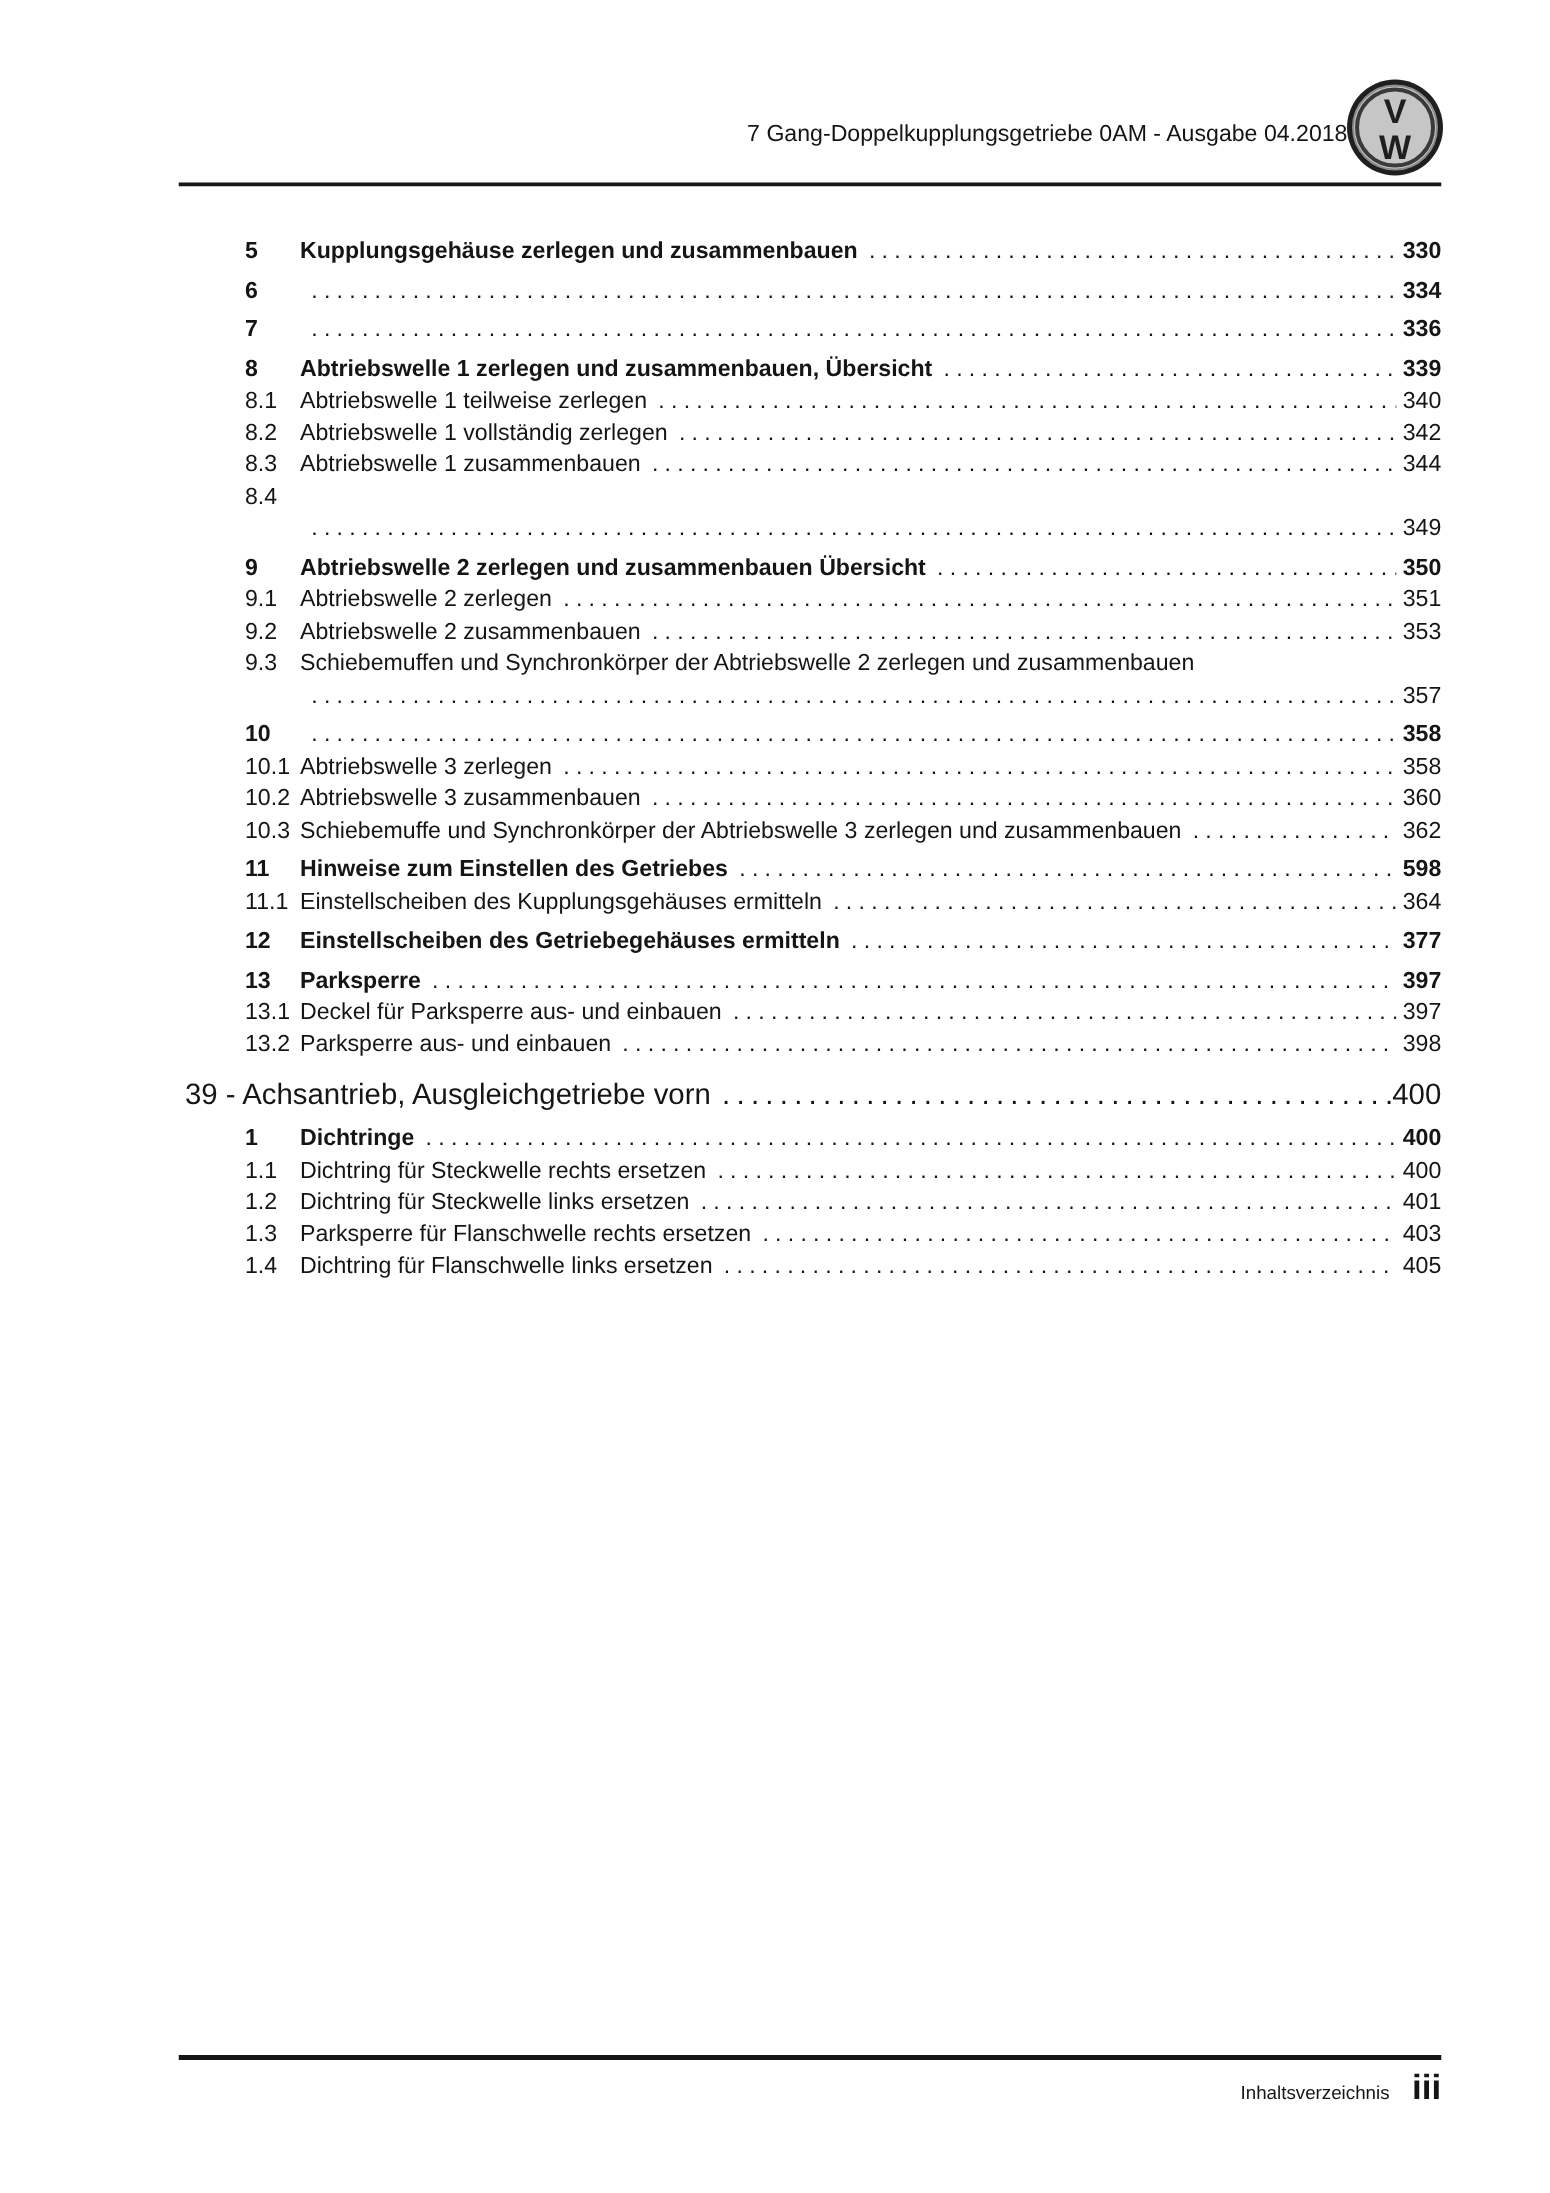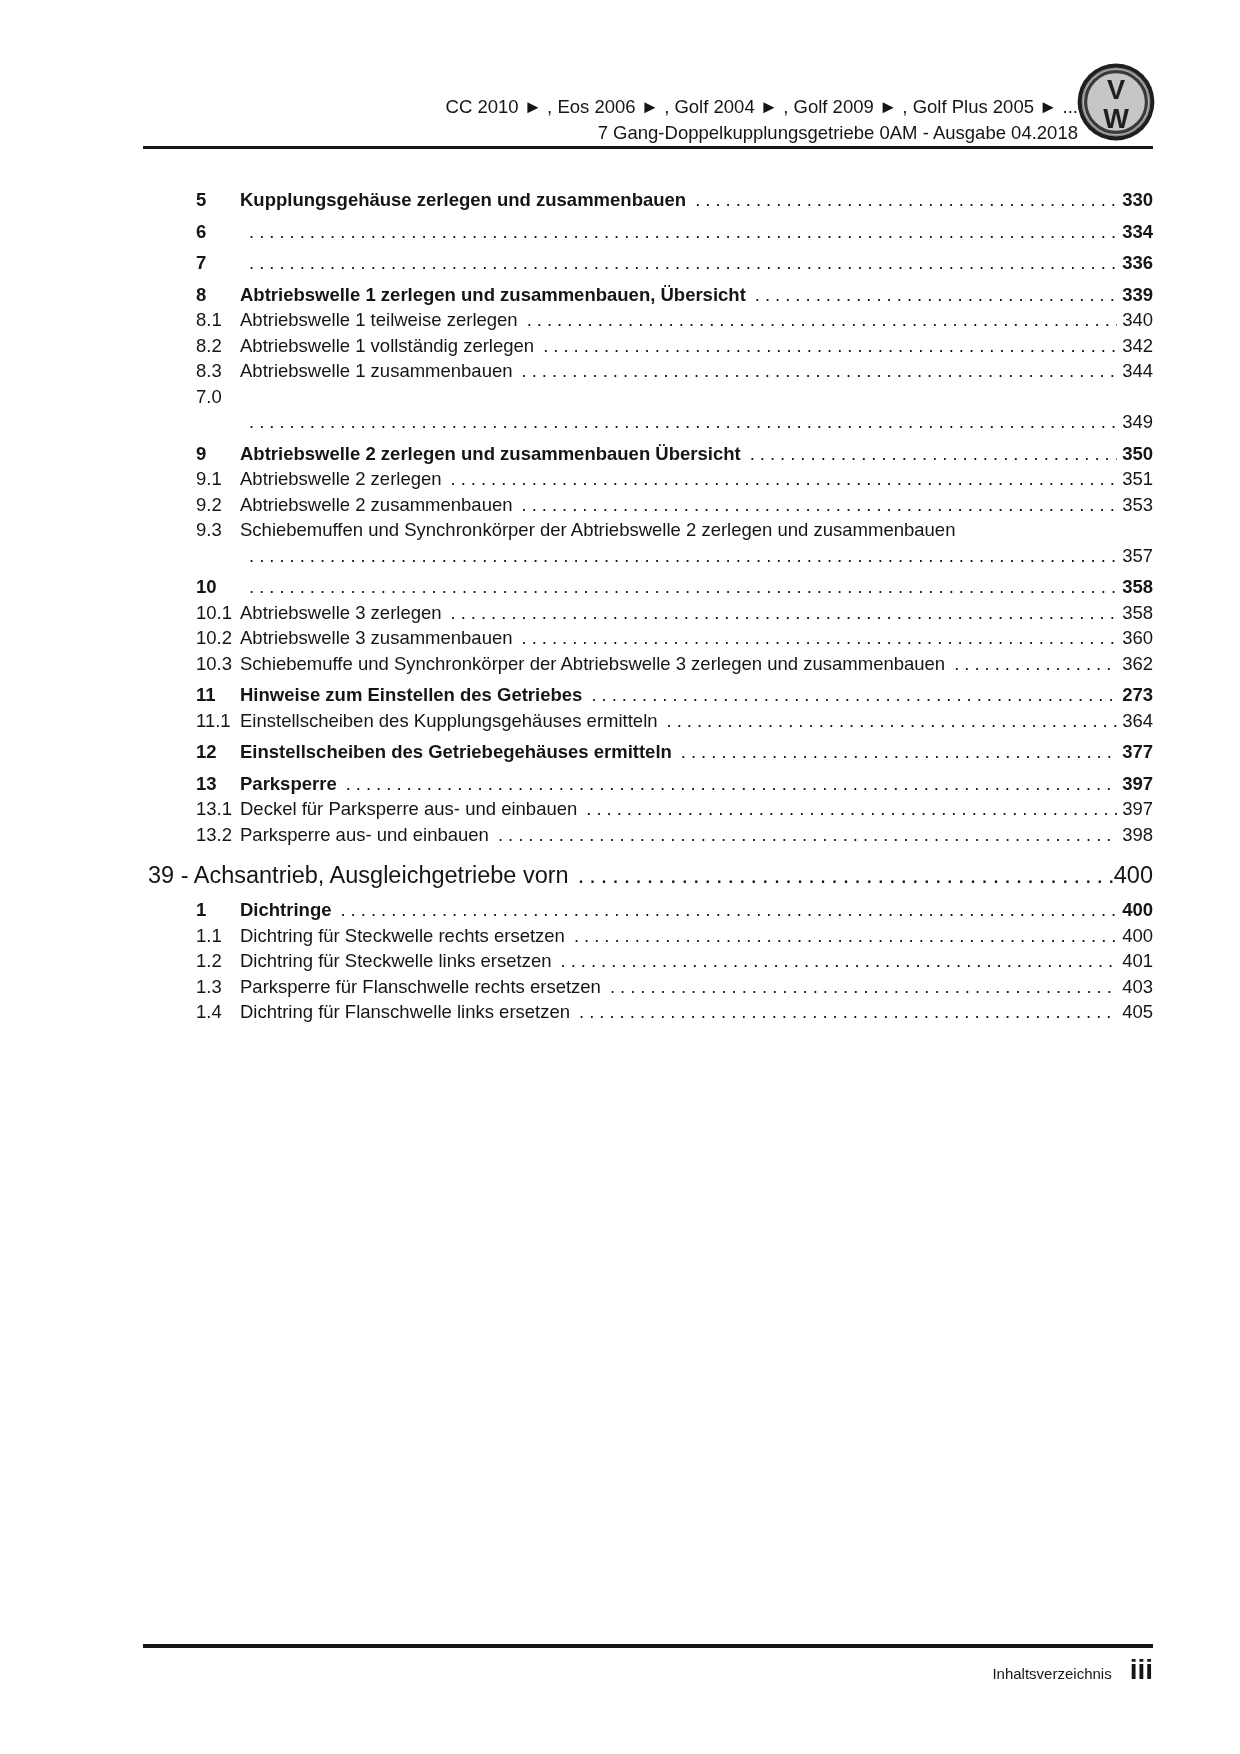--- a/index.html
+++ b/index.html
@@ -50,21 +50,20 @@
   }
   .footer-label { font-size:15px; }
   .footer-page { font-size:28px; font-weight:bold; line-height:28px; }
 </style>
 </head>
 <body>
 
 <div class="page">
 
   <div class="header-lines">
-    <div>CC 2010 ► , Eos 2006 ► , Golf 2004 ► , Golf 2009 ► , Golf Plus 2005 ► ...</div>
     <div>7 Gang-Doppelkupplungsgetriebe 0AM - Ausgabe 04.2018</div>
   </div>
 
   <div class="logo">
     <svg viewBox="0 0 100 100" width="80" height="84" aria-hidden="true">
       <circle cx="50" cy="50" r="48" fill="#1f1f1f"></circle>
       <circle cx="50" cy="50" r="42" fill="#c6c6c6"></circle>
       <circle cx="50" cy="50" r="42" fill="none" stroke="#8a8a8a" stroke-width="2"></circle>
       <circle cx="50" cy="50" r="38" fill="none" stroke="#3a3a3a" stroke-width="4"></circle>
       <text x="50" y="46" text-anchor="middle" font-family="Liberation Sans, sans-serif" font-size="34" font-weight="bold" fill="#1f1f1f">V</text>
@@ -111,21 +110,21 @@
         <span class="pagenum">342</span>
       </div>
       <div class="row">
         <span class="num">8.3</span>
         <span class="title">Abtriebswelle 1 zusammenbauen</span>
         <span class="leader">............................................................................................................................................................................................................................</span>
         <span class="pagenum">344</span>
       </div>
       <div class="row wrap">
         <div class="line1">
-          <span class="num">7.0</span>
+          <span class="num">8.4</span>
         </div>
         <div class="line2">
           <span class="leader">............................................................................................................................................................................................................................</span>
           <span class="pagenum">349</span>
         </div>
       </div>
       <div class="row l1">
         <span class="num">9</span>
         <span class="title">Abtriebswelle 2 zerlegen und zusammenbauen Übersicht</span>
         <span class="leader">............................................................................................................................................................................................................................</span>
@@ -173,21 +172,21 @@
       <div class="row">
         <span class="num">10.3</span>
         <span class="title">Schiebemuffe und Synchronkörper der Abtriebswelle 3 zerlegen und zusammenbauen</span>
         <span class="leader">............................................................................................................................................................................................................................</span>
         <span class="pagenum">362</span>
       </div>
       <div class="row l1">
         <span class="num">11</span>
         <span class="title">Hinweise zum Einstellen des Getriebes</span>
         <span class="leader">............................................................................................................................................................................................................................</span>
-        <span class="pagenum">273</span>
+        <span class="pagenum">598</span>
       </div>
       <div class="row">
         <span class="num">11.1</span>
         <span class="title">Einstellscheiben des Kupplungsgehäuses ermitteln</span>
         <span class="leader">............................................................................................................................................................................................................................</span>
         <span class="pagenum">364</span>
       </div>
       <div class="row l1">
         <span class="num">12</span>
         <span class="title">Einstellscheiben des Getriebegehäuses ermitteln</span>

